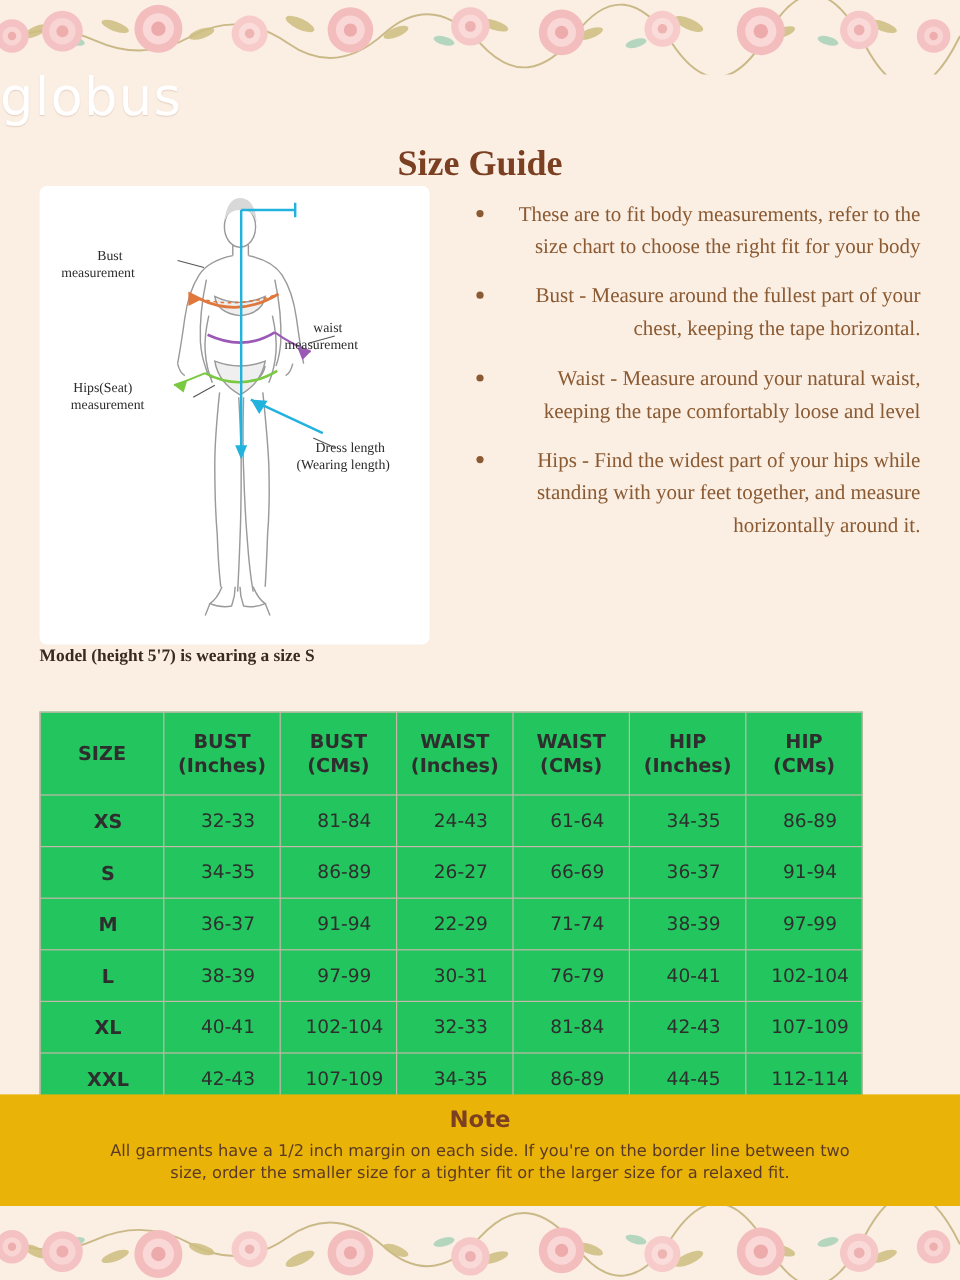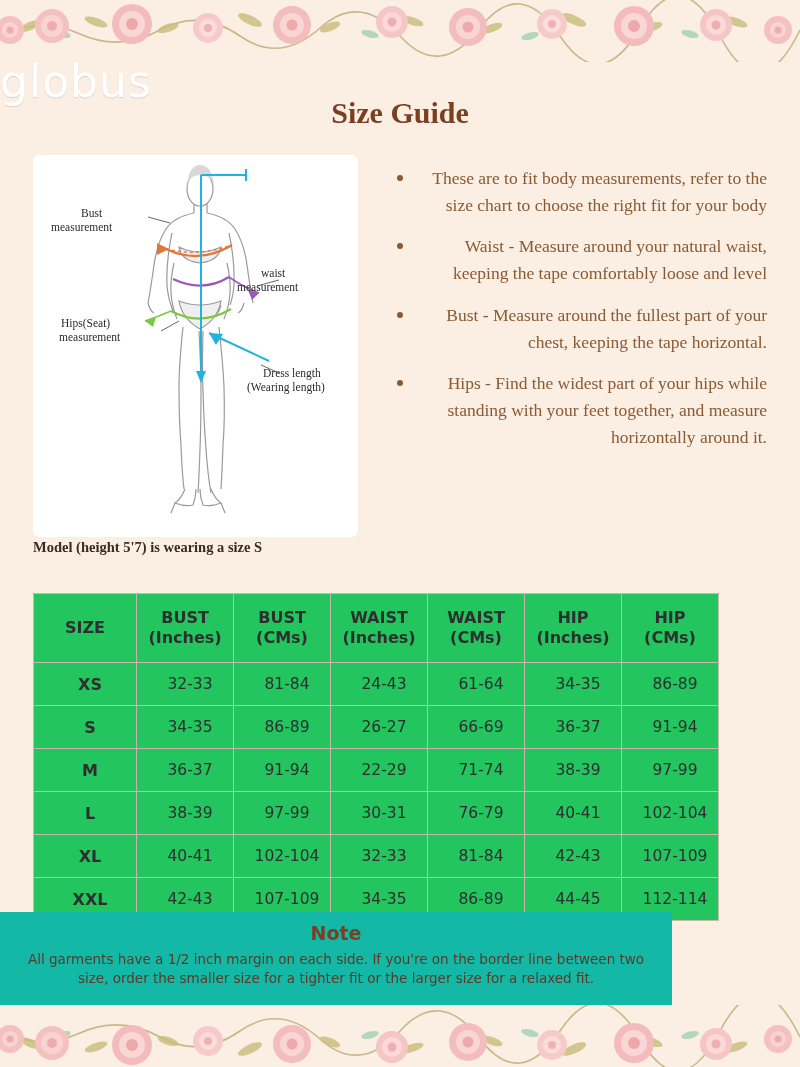--- a/index.html
+++ b/index.html
@@ -36,21 +36,21 @@
     text-align: left;
     font-family: "DejaVu Sans", sans-serif;
     font-size: 44px;
     letter-spacing: 1px;
     color: #ffffff;
     text-shadow: 0 1px 1px rgba(180,150,130,.35);
     font-weight: 400;
   }
   .size-guide-title {
     position: absolute;
-    top: 96px;
+    top: 120px;
     left: 0;
     width: 800px;
     text-align: center;
     font-size: 30px;
     font-weight: bold;
     color: #7b3f22;
     font-family: "Liberation Serif", serif;
   }
 
   
@@ -142,22 +142,22 @@
     font-weight: bold;
     font-size: 16px;
   }
   .size-table col.c0 { width: 103px; }
 
   
   .note-box {
     position: absolute;
     left: 0;
     bottom: 62px;
-    width: 672px;
-    background: #14b8a6;
+    width: 800px;
+    background: #eab308;
     padding: 10px 0 16px 0;
     box-sizing: border-box;
     text-align: center;
   }
   .note-title {
     color: #7b3f22;
     font-size: 19px;
     font-weight: bold;
     font-family: "DejaVu Sans", sans-serif;
     margin-bottom: 6px;
@@ -357,22 +357,22 @@
         <text class="fig-label" x="26" y="186">measurement</text>
 
         <text class="fig-label" x="230" y="222">Dress length</text>
         <text class="fig-label" x="214" y="236">(Wearing length)</text>
       </svg>
     </div>
 
     <div class="bullets">
       <ul>
         <li>These are to fit body measurements, refer to the size chart to choose the right fit for your body</li>
+        <li>Bust - Measure around the fullest part of your chest, keeping the tape horizontal.</li>
         <li>Waist - Measure around your natural waist, keeping the tape comfortably loose and level</li>
-        <li>Bust - Measure around the fullest part of your chest, keeping the tape horizontal.</li>
         <li>Hips - Find the widest part of your hips while standing with your feet together, and measure horizontally around it.</li>
       </ul>
     </div>
   </div>
 
   <div class="model-note">Model (height 5'7) is wearing a size S</div>
 
   <table class="size-table">
     <colgroup>
       <col class="c0">

